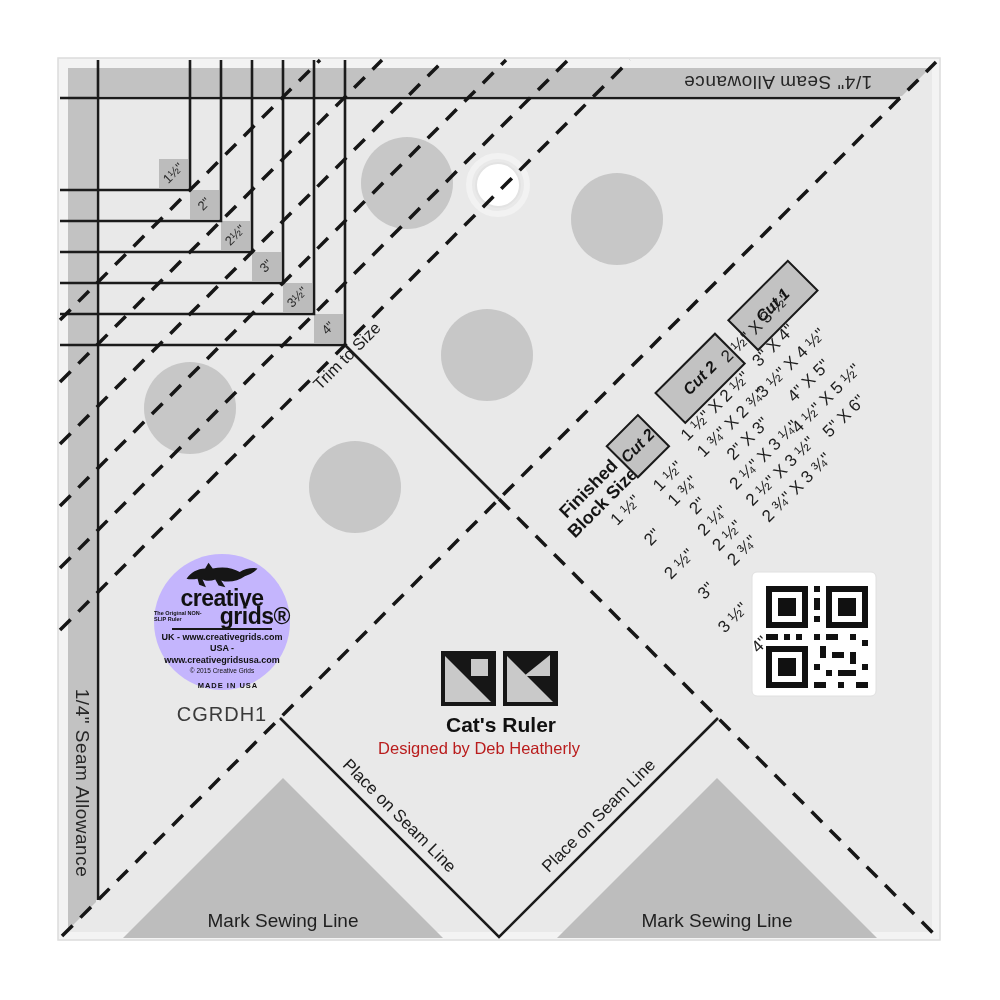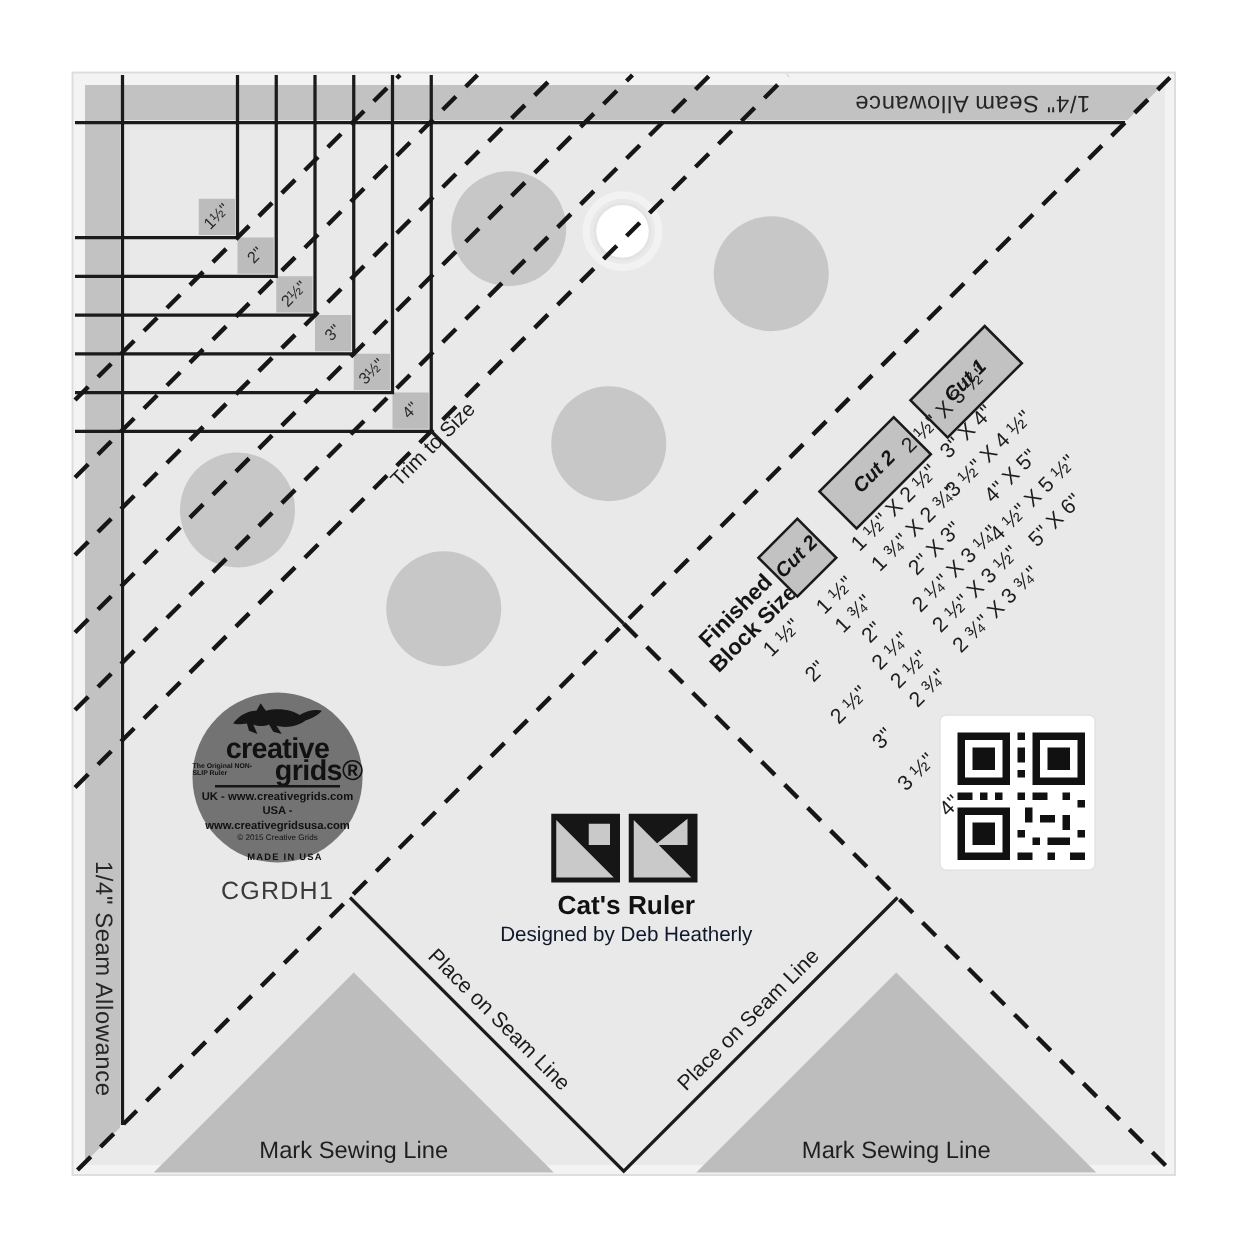--- a/index.html
+++ b/index.html
@@ -11,21 +11,21 @@
   .band-text.top{left:778px;top:82px;transform:translate(-50%,-50%) rotate(180deg);}
   .band-text.left{left:82px;top:783px;transform:translate(-50%,-50%) rotate(90deg);}
   .size-label{font-size:13px;color:#2b2b2b;}
   .trim{left:347px;top:356px;transform:translate(-50%,-50%) rotate(-45deg);font-size:16.5px;color:#1b1b1b;}
   .place{font-size:17px;color:#1b1b1b;}
   .place.l{left:399px;top:816px;transform:translate(-50%,-50%) rotate(45deg);}
   .place.r{left:599px;top:816px;transform:translate(-50%,-50%) rotate(-45deg);}
   .mark{font-size:19px;color:#1f1f1f;}
   .mark.l{left:283px;top:921px;} .mark.r{left:717px;top:921px;}
   .title{left:501px;top:725px;font-size:21px;font-weight:bold;color:#111;}
-  .designer{left:501px;top:748px;font-size:16.5px;color:#0f172a;}
+  .designer{left:479px;top:748px;font-size:16.5px;color:#b91c1c;}
   .model{left:222px;top:714px;font-size:20px;letter-spacing:1px;color:#3a3a3a;}
 
   
   #table-rot{position:absolute;left:500px;top:560px;width:620px;height:340px;
     transform:rotate(-45deg);transform-origin:0 0;}
   #table-rot .hdr{position:absolute;left:46px;top:2px;width:134px;text-align:center;
     font-weight:bold;font-size:18px;line-height:20px;color:#151515;}
   .cutbox{position:absolute;background:#c2c2c2;border:2.5px solid #1a1a1a;
     display:flex;align-items:center;justify-content:center;
     font-weight:bold;font-style:italic;font-size:16px;color:#141414;box-sizing:border-box;}
@@ -34,21 +34,21 @@
   #cut1-box{left:330px;top:-9px;width:86px;height:44px;}
   .tcol{position:absolute;text-align:center;font-size:17px;color:#1d1d1d;}
   .tcol div{white-space:nowrap;}
   #col-fbs{left:84px;top:35px;width:80px;} #col-fbs div{line-height:38px;}
   #col-cut2a{left:140px;top:49px;width:76px;} #col-cut2a div{line-height:21px;}
   #col-cut2b{left:196px;top:32px;width:130px;} #col-cut2b div{line-height:23px;}
   #col-cut1{left:272px;top:4px;width:146px;} #col-cut1 div{line-height:25px;}
 
   
   #logo{position:absolute;left:154px;top:554px;width:136px;height:136px;border-radius:50%;
-    background:#737373;display:flex;flex-direction:column;align-items:center;
+    background:#c4b5fd;display:flex;flex-direction:column;align-items:center;
     padding-top:7px;box-sizing:border-box;color:#111;}
   #logo .brand1{font-size:23px;font-weight:bold;letter-spacing:-.5px;line-height:20px;margin-top:-2px;}
   #logo .brandrow{display:flex;align-items:flex-end;gap:10px;margin-top:-1px;}
   #logo .tagline{font-size:5.5px;font-weight:bold;margin-bottom:3px;}
   #logo .brand2{font-size:23px;font-weight:bold;letter-spacing:-.5px;line-height:18px;}
   #logo .rule{width:100px;height:2px;background:#161616;margin:3px 0 2px 0;}
   #logo .site{font-size:9px;font-weight:bold;line-height:11.5px;text-align:center;}
   #logo .copy{font-size:6.5px;margin-top:1px;}
   #logo .made{font-size:7.5px;font-weight:bold;letter-spacing:1px;margin-top:7px;padding-left:12px;}
 </style>

